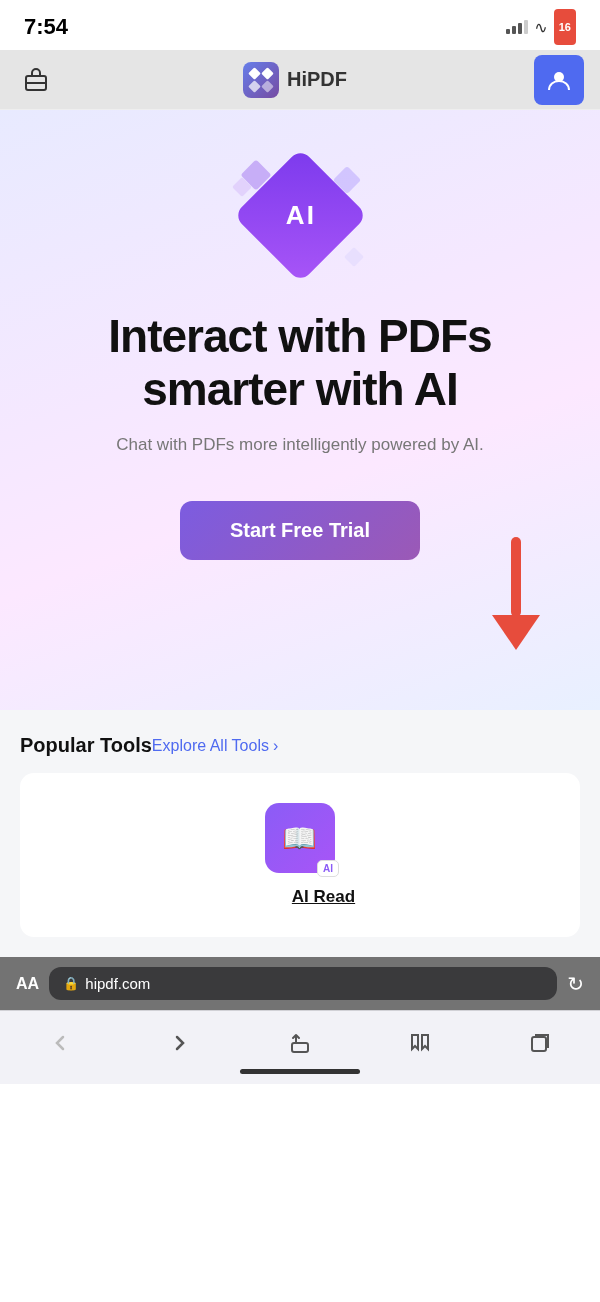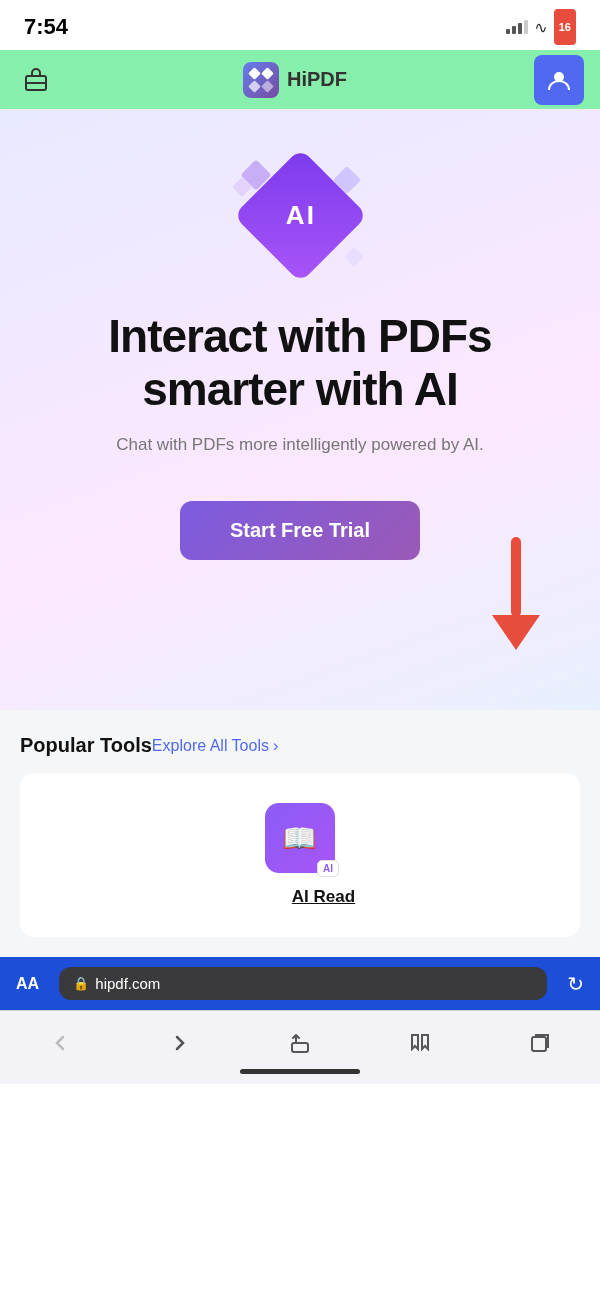--- a/index.html
+++ b/index.html
@@ -56,21 +56,21 @@
       text-align: center;
     }
 
     
     .nav-bar {
       display: flex;
       align-items: center;
       justify-content: space-between;
       padding: 0 16px;
       height: 60px;
-      background: #86efac;
+      background: #e5e5e5;
       border-bottom: 1px solid #eee;
     }
     .nav-tools-icon {
       width: 40px;
       height: 40px;
       display: flex;
       align-items: center;
       justify-content: center;
     }
     .toolbox-svg {
@@ -249,25 +249,25 @@
     .tool-name {
       font-size: 17px;
       font-weight: 700;
       color: #111;
       text-decoration: underline;
       margin-left: 47px;
     }
 
     
     .browser-bar {
-      background: #1d4ed8;
+      background: #737373;
       padding: 10px 16px;
       display: flex;
       align-items: center;
-      gap: 20px;
+      gap: 10px;
       justify-content: center;
     }
     .browser-aa {
       color: #fff;
       font-size: 16px;
       font-weight: 600;
     }
     .browser-url-pill {
       flex: 1;
       background: #3a3a3c;

